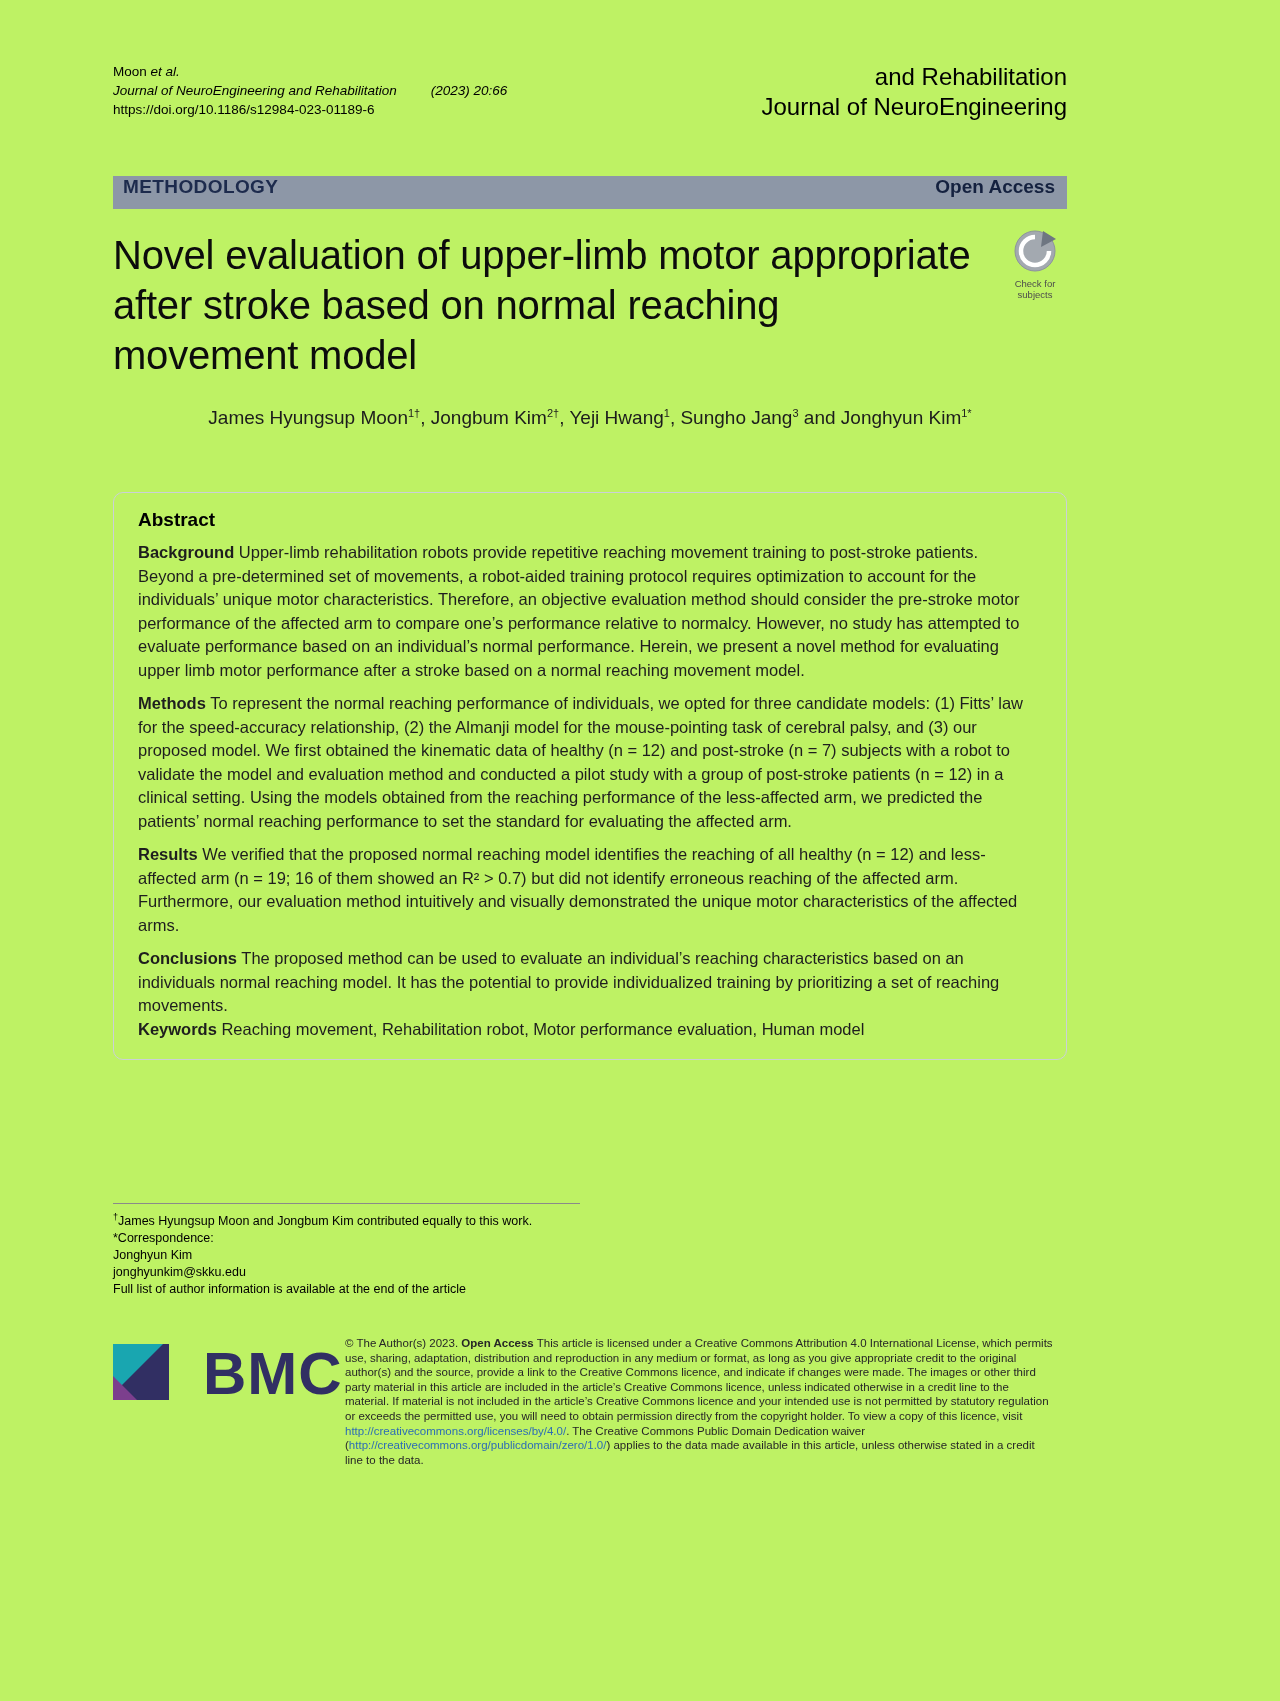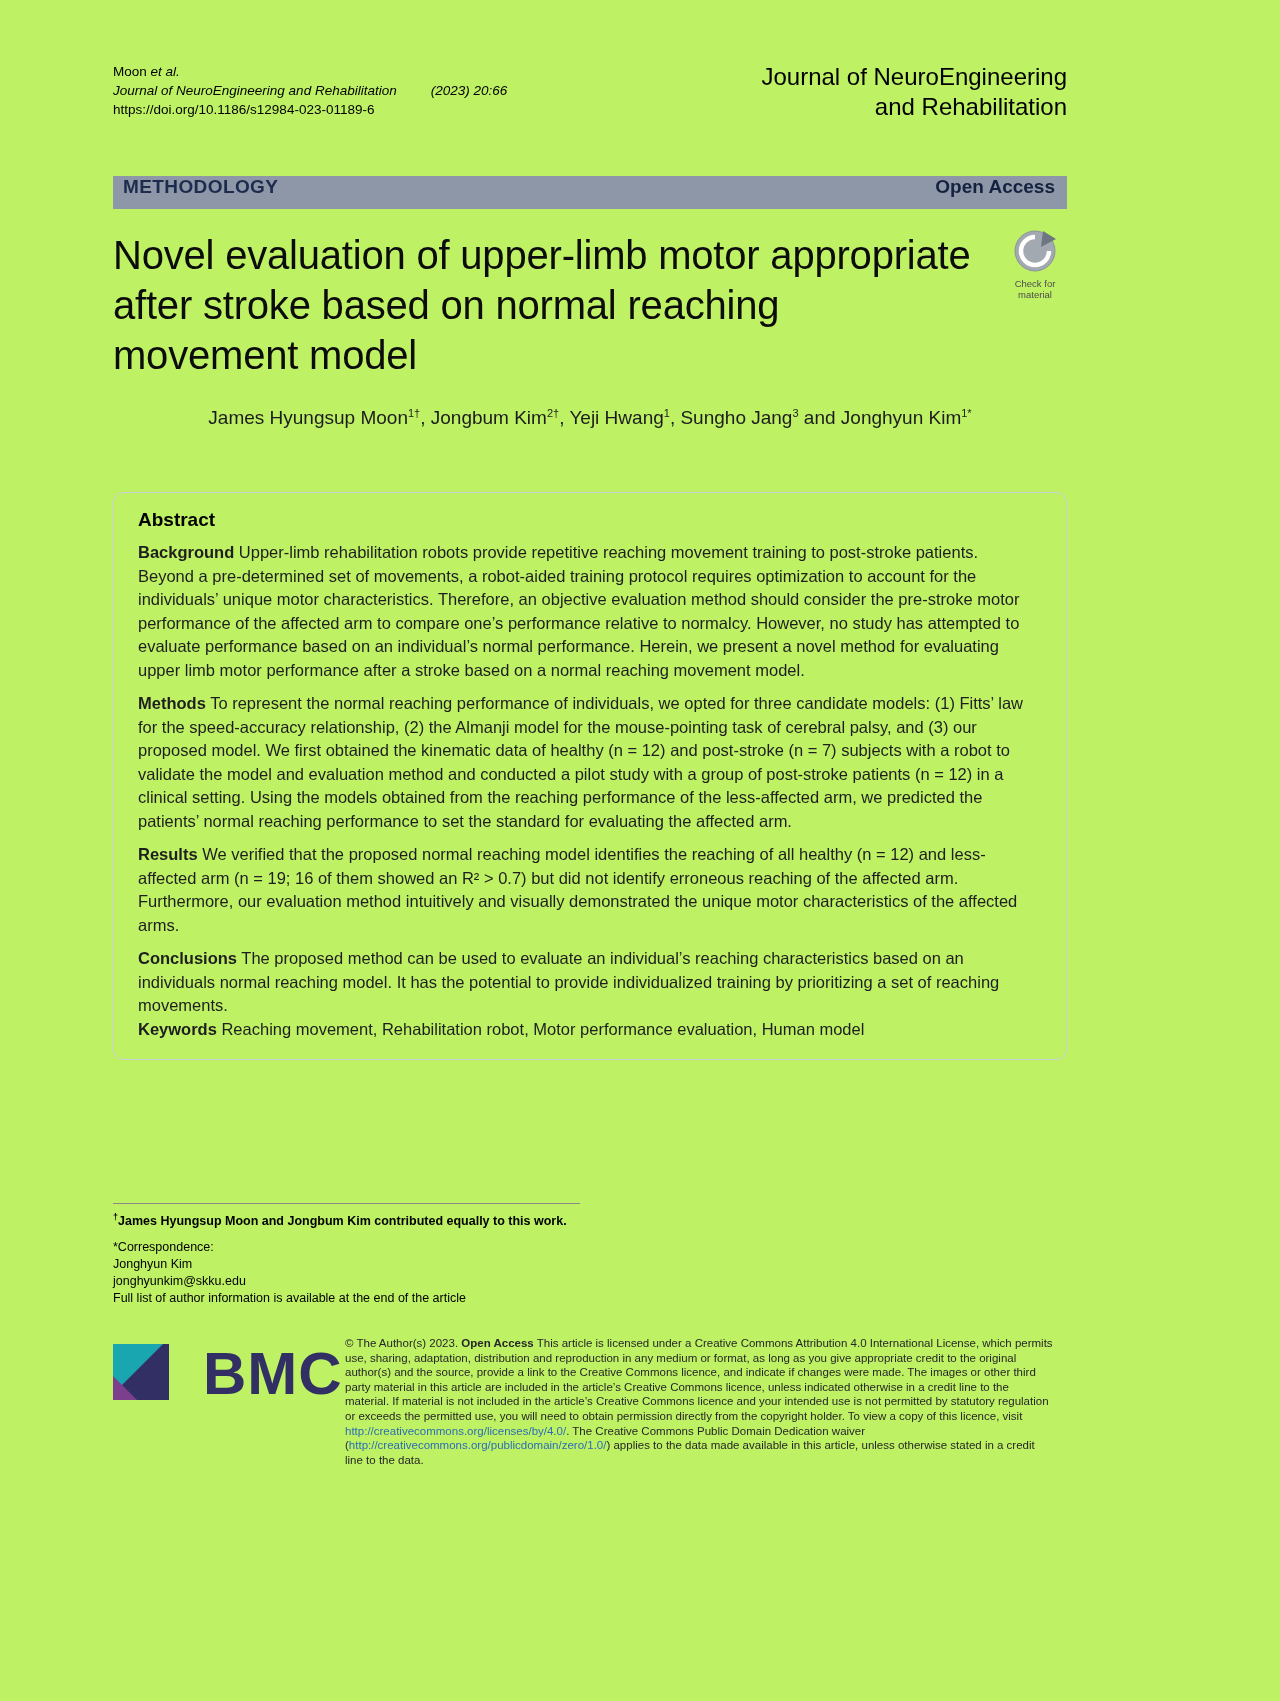--- a/index.html
+++ b/index.html
@@ -39,21 +39,21 @@
             border:1.5px solid #cbd0d8;border-radius:10px;padding:16px 40px 18px 24px;}
   .abstract h2{margin:0 0 10px 0;font-size:19px;font-weight:700;color:#000;}
   .abs-para{margin:0 0 10px 0;font-size:16.5px;line-height:23.5px;color:#1e1e1e;}
   .abs-para:last-child{margin-bottom:0;}
   .sec-label{font-weight:700;}
 
   
   .footnotes{position:absolute;top:1203px;left:113px;width:470px;}
   .fn-rule{border-top:1px solid #8a8a8a;width:467px;margin:0 0 5px 0;}
   .fn{margin:0;font-size:12.5px;line-height:17px;color:#000;}
-  .fn.equal{margin-bottom:9px;font-weight:bold;}
+  .fn.equal{margin-bottom:0;}
   .fn sup{font-size:9px;}
 
   
   .pub-footer{position:absolute;top:1336px;left:113px;width:954px;display:flex;align-items:flex-start;}
   .bmc-logo{display:flex;align-items:center;width:232px;margin-top:8px;gap:24px;}
   .bmc-text{font-size:60px;font-weight:700;color:#312f63;letter-spacing:1px;margin-left:10px;line-height:56px;}
   .license{margin:0;width:710px;font-size:11.5px;line-height:14.6px;color:#262626;}
   .lic-bold{font-weight:700;}
   .lic-link{color:#2d6db5;text-decoration:none;}
 </style>
@@ -62,22 +62,22 @@
 
 <div class="page">
 
   <header class="top-header">
     <div class="cite-block">
       <div><span>Moon </span><span class="ital">et al.</span></div>
       <div><span class="ital">Journal of NeuroEngineering and Rehabilitation</span><span class="cite-issue ital">(2023) 20:66</span></div>
       <div class="cite-doi">https://doi.org/10.1186/s12984-023-01189-6</div>
     </div>
     <div class="journal-name">
+      <div>and Rehabilitation</div>
       <div>Journal of NeuroEngineering</div>
-      <div>and Rehabilitation</div>
     </div>
   </header>
 
   <div class="banner">
     <span class="banner-type">METHODOLOGY</span>
     <span class="banner-access">Open Access</span>
   </div>
 
   <div class="title-row">
     <h1 class="title">Novel evaluation of upper-limb motor appropriate after stroke based on normal reaching movement model</h1>
@@ -85,21 +85,21 @@
       <span>
         <svg width="42" height="42" viewBox="0 0 42 42">
           <circle cx="21" cy="21" r="20" fill="#a3a9b0"></circle>
           <circle cx="21" cy="21" r="20" fill="none" stroke="#8d949c" stroke-width="1"></circle>
           <path d="M21 7 a14 14 0 1 0 14 14" fill="none" stroke="#ffffff" stroke-width="4.5"></path>
           <polygon points="29,1 42,9 27,17" fill="#6e7681"></polygon>
         </svg>
       </span>
       <div class="cm-text">
         <span>Check for</span><br>
-        <span>material</span>
+        <span>subjects</span>
       </div>
     </div>
   </div>
 
   <p class="authors"><span>James Hyungsup Moon</span><sup>1†</sup><span>, Jongbum Kim</span><sup>2†</sup><span>, Yeji Hwang</span><sup>1</sup><span>, Sungho Jang</span><sup>3</sup><span> and Jonghyun Kim</span><sup>1*</sup></p>
 
   <section class="abstract">
     <h2>Abstract</h2>
     <div>
         <p class="abs-para"><span class="sec-label">Background</span> Upper-limb rehabilitation robots provide repetitive reaching movement training to post-stroke patients. Beyond a pre-determined set of movements, a robot-aided training protocol requires optimization to account for the individuals’ unique motor characteristics. Therefore, an objective evaluation method should consider the pre-stroke motor performance of the affected arm to compare one’s performance relative to normalcy. However, no study has attempted to evaluate performance based on an individual’s normal performance. Herein, we present a novel method for evaluating upper limb motor performance after a stroke based on a normal reaching movement model.</p>

